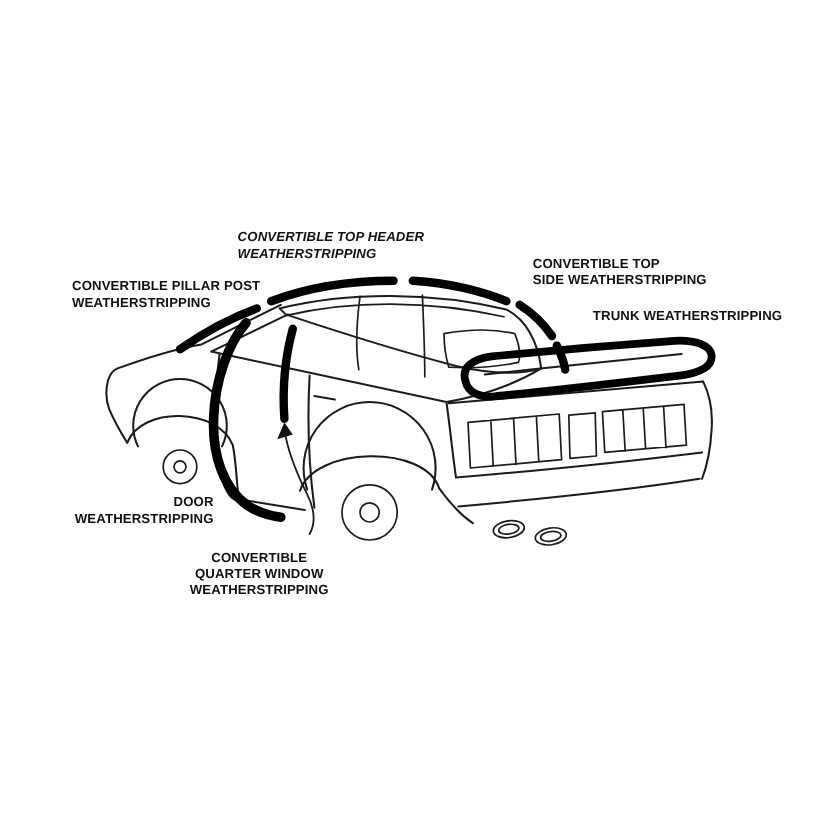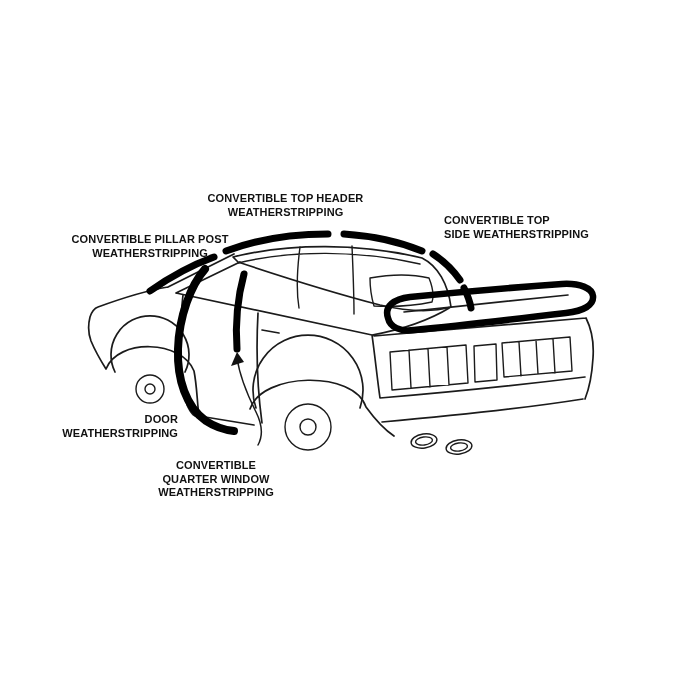--- a/index.html
+++ b/index.html
@@ -53,23 +53,23 @@
   }
   .label {
     position: absolute;
     font-size: 11px;
     line-height: 13.5px;
     font-weight: 700;
     color: #111111;
     letter-spacing: 0.1px;
     white-space: pre-line;
   }
-  .lbl-top-header { left: 198px; top: 192px; width: 175px; text-align: center; }
+  .lbl-top-header { left: 198px; top: 192px; width: 175px; text-align: left; font-style: italic; }
   .lbl-top-side   { left: 433px; top: 214px; width: 150px; text-align: left; margin-left: 11px; }
-  .lbl-pillar     { left: 60px;  top: 233px; width: 180px; text-align: center; }
+  .lbl-pillar     { left: 60px;  top: 233px; width: 180px; text-align: left; }
   .lbl-trunk      { left: 494px; top: 258px; width: 160px; text-align: left; }
   .lbl-door       { left: 62px;  top: 413px; width: 116px; text-align: right; }
   .lbl-quarter    { left: 150px; top: 443px; width: 132px; text-align: center; margin-top: 16px; }
 </style>
 </head>
 <body>
 
 <div class="stage">
 
   <svg viewBox="0 0 680 680" aria-hidden="true">
@@ -159,20 +159,21 @@
 
   <div class="label lbl-top-header">CONVERTIBLE TOP HEADER
 WEATHERSTRIPPING</div>
 
   <div class="label lbl-top-side">CONVERTIBLE TOP
 SIDE WEATHERSTRIPPING</div>
 
   <div class="label lbl-pillar">CONVERTIBLE PILLAR POST
 WEATHERSTRIPPING</div>
 
+  <div class="label lbl-trunk">TRUNK WEATHERSTRIPPING</div>
 
   <div class="label lbl-door">DOOR
 WEATHERSTRIPPING</div>
 
   <div class="label lbl-quarter">CONVERTIBLE
 QUARTER WINDOW
 WEATHERSTRIPPING</div>
 </div>
 
 </body></html>

